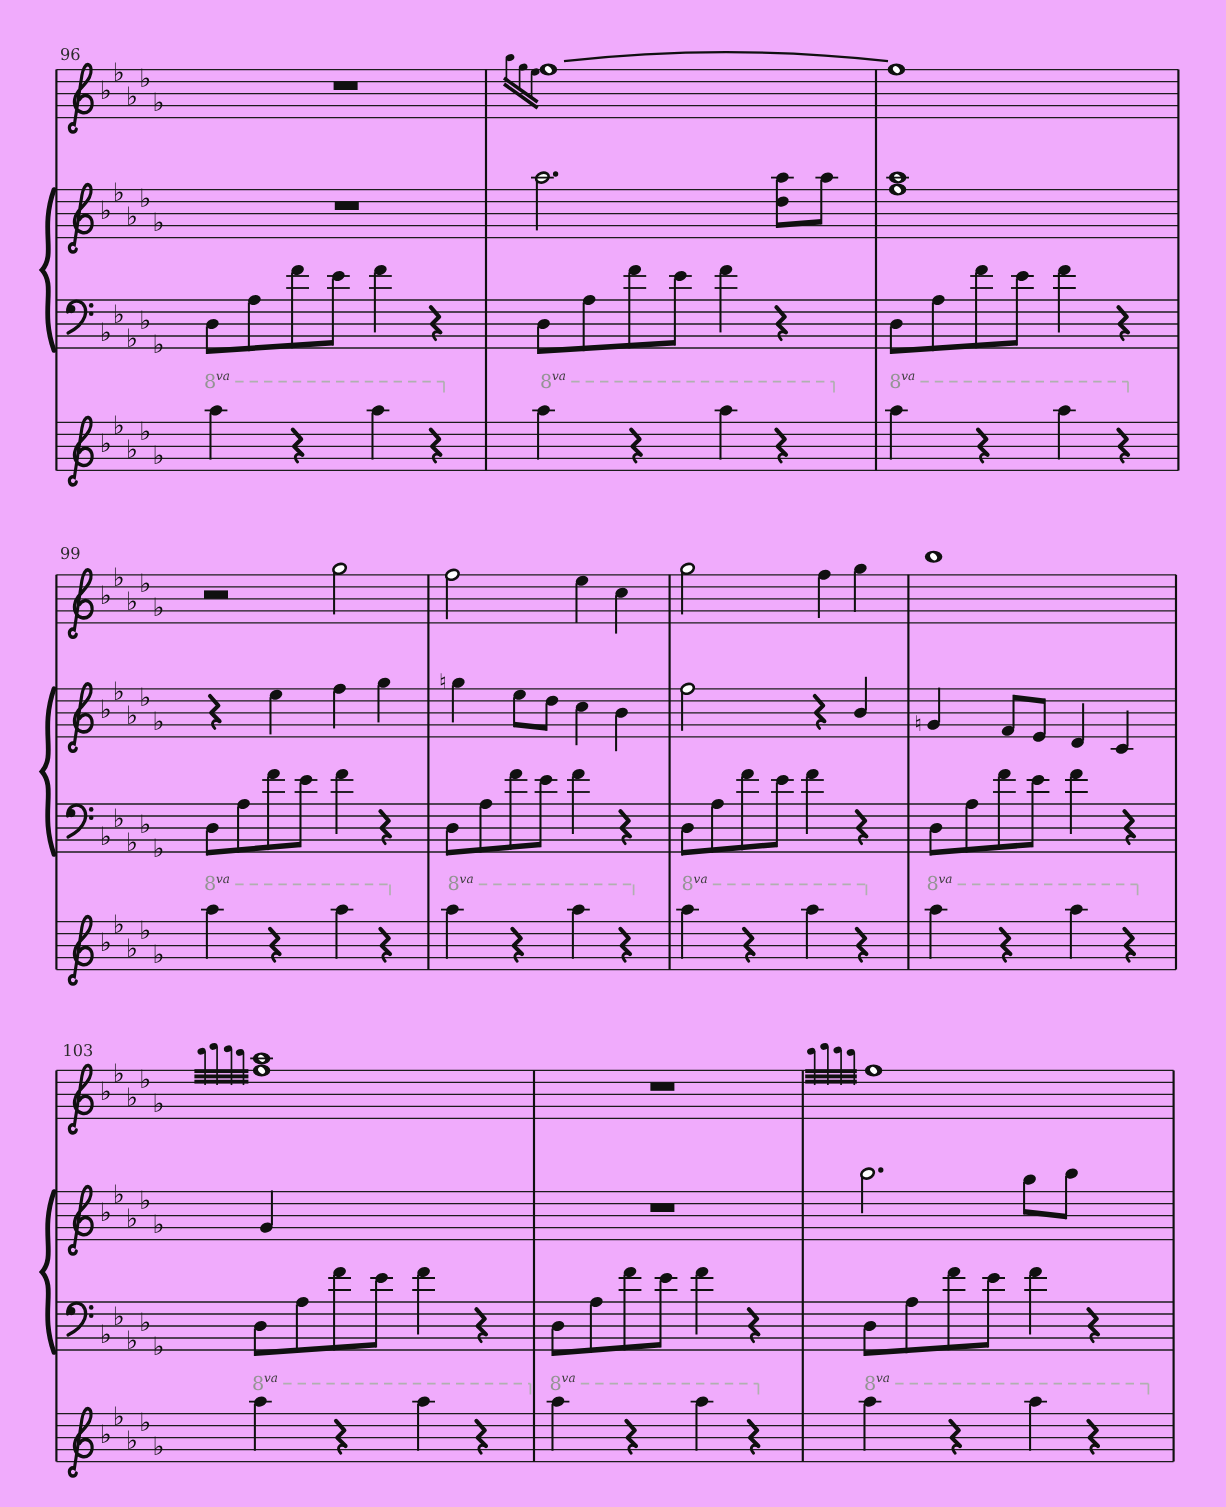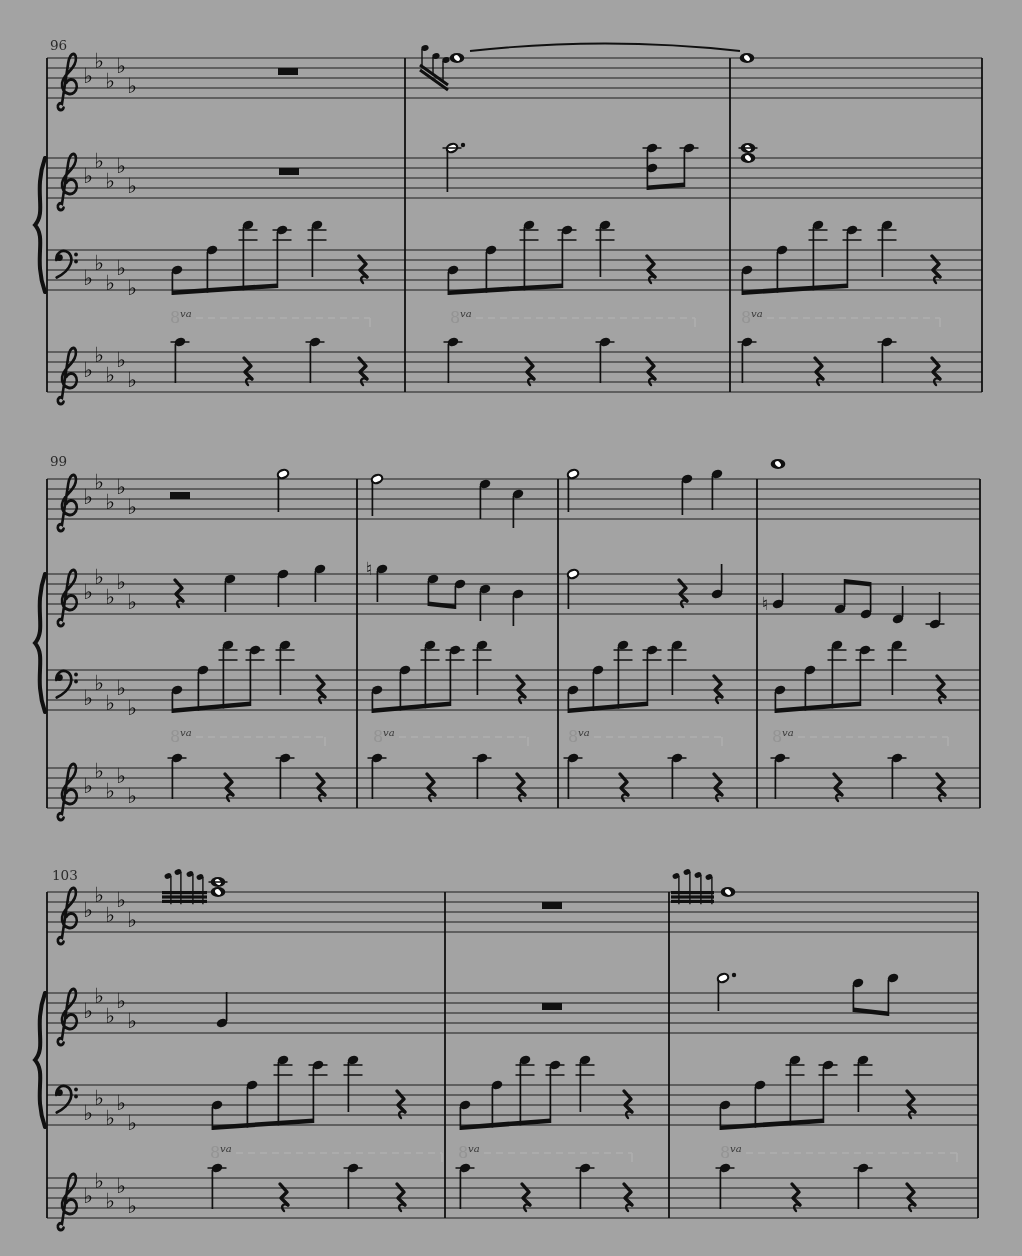--- a/index.html
+++ b/index.html
@@ -1,19 +1,19 @@
 <!DOCTYPE html>
 <html><head>
 <meta charset="utf-8">
 <style>
   html,body{margin:0;padding:0;background:#e8e8e8;}
   .page{
     position:relative;
     width:1022px;height:1256px;
-    background:#a3a3a3;
+    background:#f0abfc;
     margin:0 auto;
     font-family:"DejaVu Serif", serif;
     overflow:hidden;
   }
   svg{display:block;position:absolute;left:0;top:0;}
   text{user-select:none;}
 </style>
 </head>
 <body>
 

